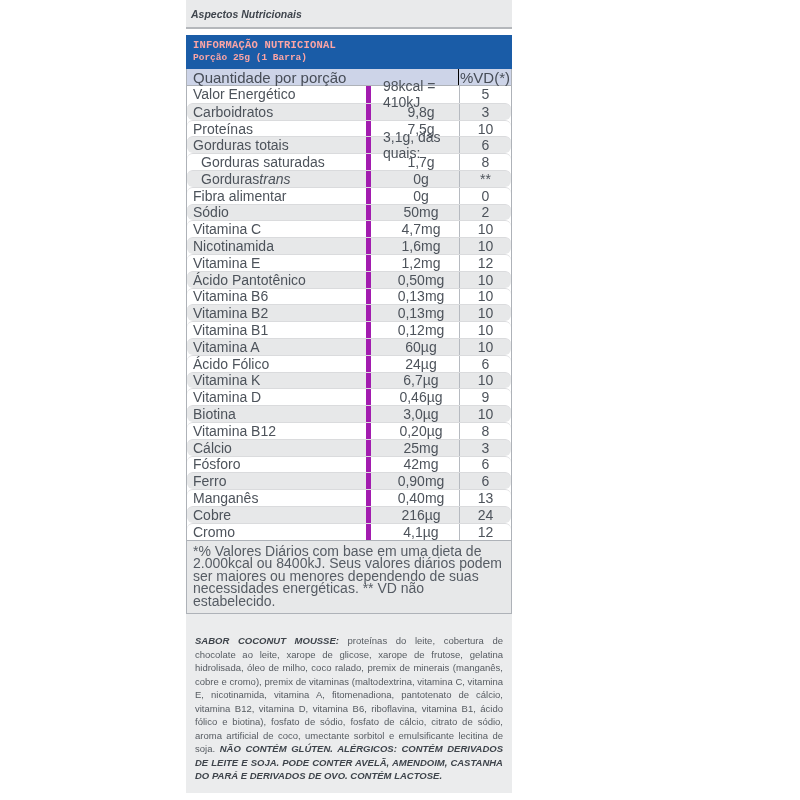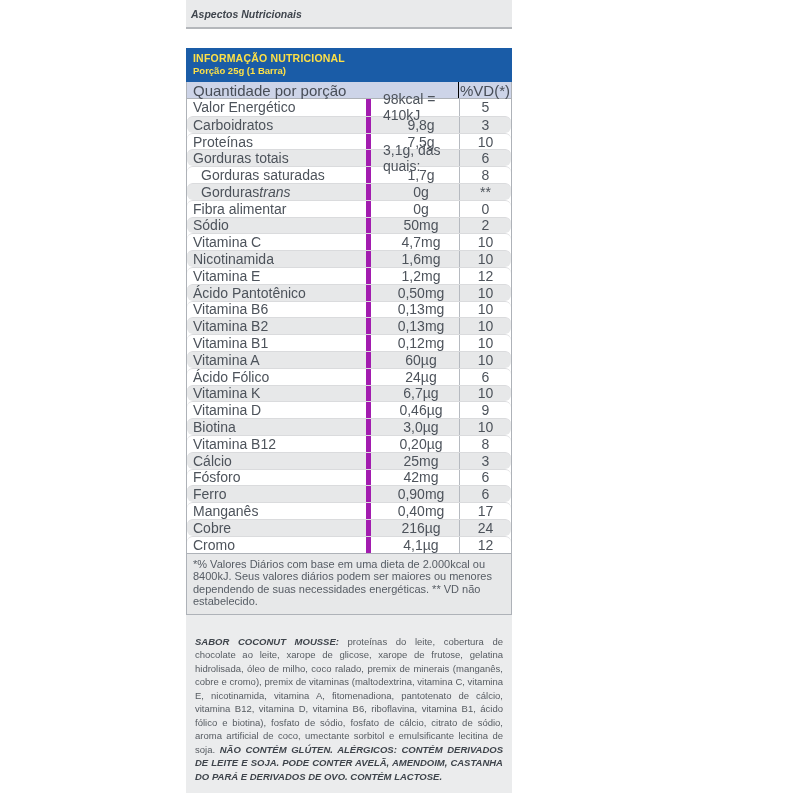--- a/index.html
+++ b/index.html
@@ -6,21 +6,21 @@
   html,body { width:800px; height:800px; background:#ffffff; overflow:hidden;
               font-family:"Liberation Sans", sans-serif; }
   .content { position:absolute; left:186px; top:0; width:326px; }
 
   
   .title-band { height:29px; background:#e9eaeb; border-bottom:2px solid #b4b7bb;
                 display:flex; align-items:center; padding-left:5px; }
   .title-band span { font-size:10.5px; font-weight:bold; font-style:italic; color:#3f454d; }
 
   
-  .blue-header { margin-top:19px; background:#1a5ca7; color:#fde047; padding:4px 7px 5px; }
+  .blue-header { margin-top:6px; background:#1a5ca7; color:#fca5a5; padding:4px 7px 5px;font-family:Liberation Mono, monospace; }
   .blue-header .l1 { font-size:10.5px; font-weight:bold; letter-spacing:.2px; line-height:13px; }
   .blue-header .l2 { font-size:9.5px;  font-weight:bold; line-height:12px; }
 
   
   .tbl { border:1px solid #aeb2b8; border-top:none; }
 
   .subhead { display:flex; background:#cdd4e8; height:17px; align-items:stretch;
              border-bottom:1px solid #aeb2b8; font-size:15px; color:#474d57; }
   .subhead .q  { flex:1; display:flex; align-items:center; padding-left:6px; }
   .subhead .vd { width:53px; display:flex; align-items:center; justify-content:center;
@@ -31,21 +31,21 @@
   .rows .trow + .trow { border-top:1px solid #dadbdd;border-radius:6px; }
   .rows .trow:nth-child(even) { background:#e7e8e9; }
   .c-name  { width:179px; display:flex; align-items:center; padding-left:6px; }
   .trow.indent .c-name { padding-left:14px; }
   .c-value { width:93px; display:flex; align-items:center; justify-content:center;
              border-left:5px solid #a21caf;padding-left:12px; }
   .c-dv    { flex:1; display:flex; align-items:center; justify-content:center;
              border-left:1px solid #b6bac0; }
 
   .footnote { border-top:1px solid #aeb2b8; background:#e7e8e9; padding:4px 6px 6px;
-              font-size:11px; line-height:12.5px; color:#565c64; }
+              font-size:14px; line-height:12.5px; color:#565c64; }
 
   
   .ingredients { background:#ebeced; padding:20px 9px 10px;
                  font-size:9.5px; line-height:13.5px; color:#565b61; text-align:justify; }
   .ingredients .lead { font-weight:bold; font-style:italic; color:#3e444b; }
   .ingredients .tail { font-weight:bold; font-style:italic; color:#3e444b; }
 </style>
 </head>
 <body>
 
@@ -182,21 +182,21 @@
           <div class="c-dv">6</div>
         </div>
         <div class="trow">
           <div class="c-name">Ferro</div>
           <div class="c-value">0,90mg</div>
           <div class="c-dv">6</div>
         </div>
         <div class="trow">
           <div class="c-name">Manganês</div>
           <div class="c-value">0,40mg</div>
-          <div class="c-dv">17</div>
+          <div class="c-dv">13</div>
         </div>
         <div class="trow">
           <div class="c-name">Cobre</div>
           <div class="c-value">216µg</div>
           <div class="c-dv">24</div>
         </div>
         <div class="trow">
           <div class="c-name">Cromo</div>
           <div class="c-value">4,1µg</div>
           <div class="c-dv">12</div>

